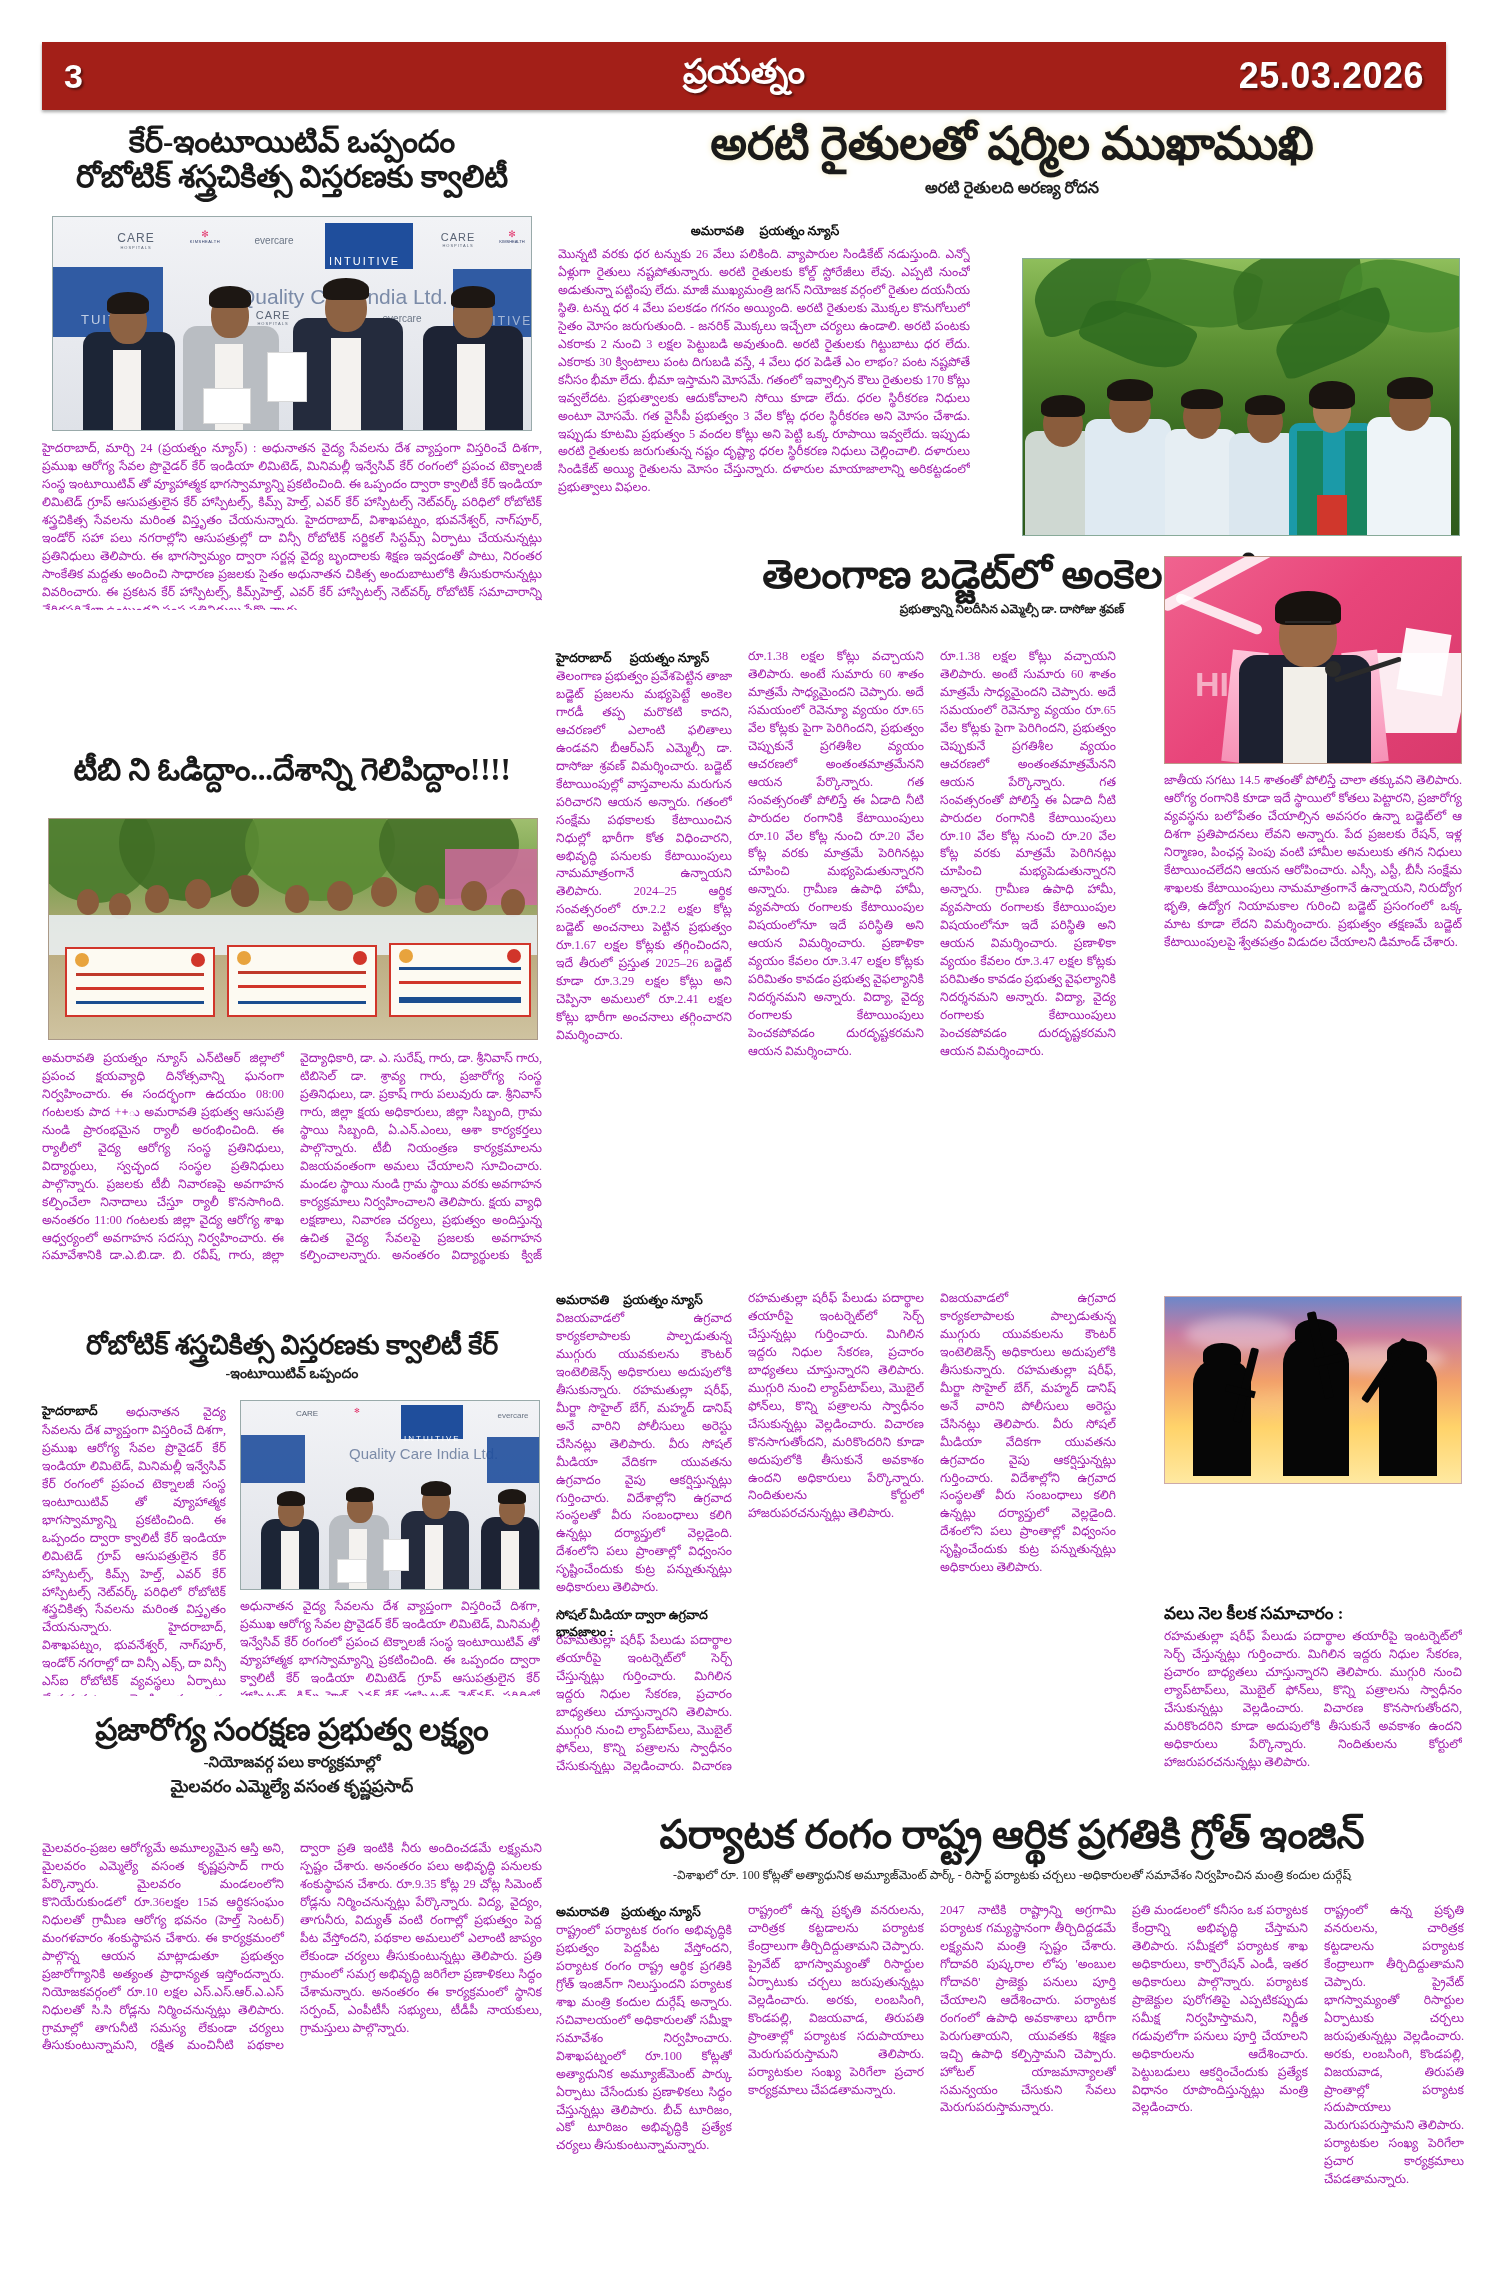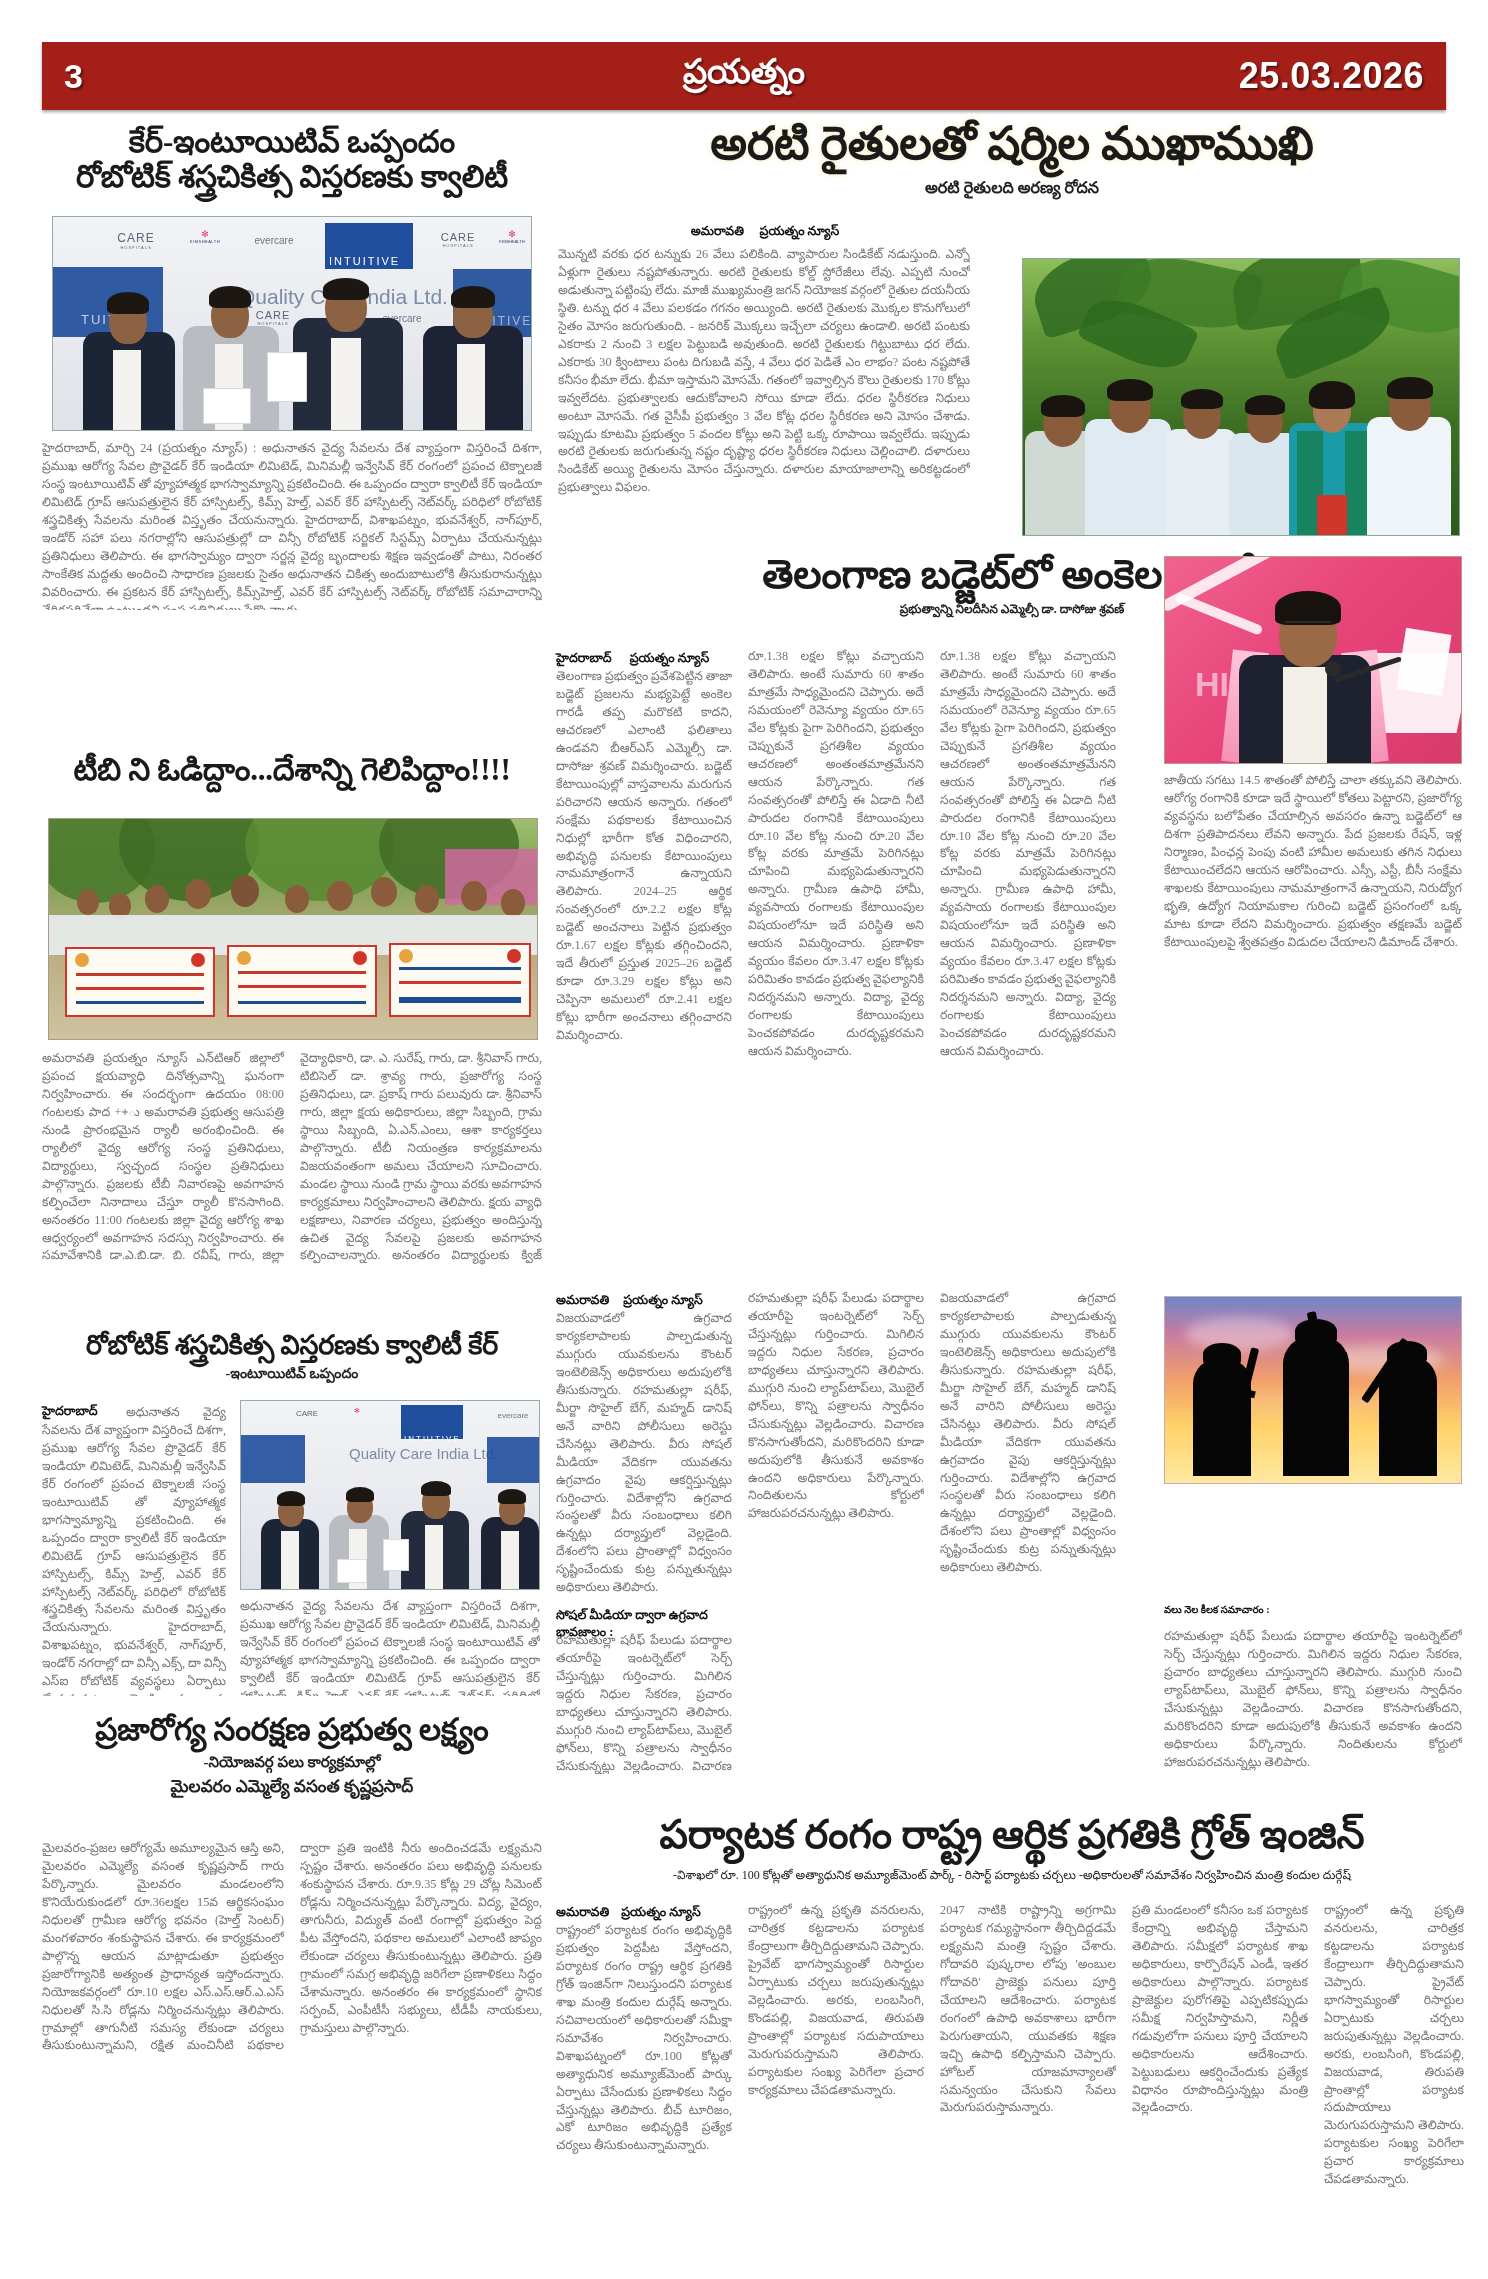--- a/index.html
+++ b/index.html
@@ -42,21 +42,21 @@
   .hl-xl { font-size:46px; }
   .hl-lg { font-size:40px; }
   .hl-md { font-size:31px; }
   .hl-sm { font-size:27px; }
   .sub {
     text-align:center; font-size:15px; font-weight:bold; color:#222;
     margin-top:4px; line-height:1.25;
   }
   .sub-thin { font-weight:normal; }
   .body-text {
-    font-size:12.3px; line-height:1.46; text-align:justify; color:#737373;
+    font-size:12.3px; line-height:1.46; text-align:justify; color:#a21caf;
     hyphens:auto; word-spacing:-0.3px;font-family:Liberation Serif, serif;
   }
   .byline { font-weight:bold; font-size:12.5px; }
 
   .photo { position:absolute; background:#ccc; overflow:hidden; }
 
   
   .p-mou { background:#e8eaef; }
   .p-mou .backdrop { position:absolute; inset:0; background:linear-gradient(180deg,#f2f3f6 0%,#e7e9ee 60%,#dfe2e8 100%); }
   .p-mou .bluepanel { position:absolute; background:#1f4e9c; }
@@ -342,21 +342,21 @@
 
     <div class="sil" style="left:118px; width:66px; height:140px; border-radius:28px 28px 0 0;"></div>
     <div class="helm" style="left:130px; bottom:140px; width:42px; height:24px;"></div>
     <div class="gun" style="left:160px; bottom:84px; width:9px; height:88px; transform:rotate(-12deg); border-radius:2px;"></div>
     <div class="gun" style="left:150px; bottom:116px; width:34px; height:8px; transform:rotate(-12deg);"></div>
 
     <div class="sil" style="left:214px; width:58px; height:120px; border-radius:26px 26px 0 0;"></div>
     <div class="helm" style="left:222px; bottom:120px; width:40px; height:22px;"></div>
     <div class="gun" style="left:196px; bottom:84px; width:8px; height:74px; transform:rotate(34deg); border-radius:2px;"></div>
   </div>
-  <div class="abs bold" style="left:1164px; top:1604px; width:298px; font-size:10px;">వలు నెల కీలక సమాచారం :</div>
+  <div class="abs bold" style="left:1164px; top:1604px; width:298px; font-size:17px;">వలు నెల కీలక సమాచారం :</div>
   <div class="abs body-text" style="left:1164px; top:1628px; width:298px; height:150px; overflow:hidden;">రహమతుల్లా షరీఫ్ పేలుడు పదార్థాల తయారీపై ఇంటర్నెట్‌లో సెర్చ్ చేస్తున్నట్లు గుర్తించారు. మిగిలిన ఇద్దరు నిధుల సేకరణ, ప్రచారం బాధ్యతలు చూస్తున్నారని తెలిపారు. ముగ్గురి నుంచి ల్యాప్‌టాప్‌లు, మొబైల్ ఫోన్‌లు, కొన్ని పత్రాలను స్వాధీనం చేసుకున్నట్లు వెల్లడించారు. విచారణ కొనసాగుతోందని, మరికొందరిని కూడా అదుపులోకి తీసుకునే అవకాశం ఉందని అధికారులు పేర్కొన్నారు. నిందితులను కోర్టులో హాజరుపరచనున్నట్లు తెలిపారు.</div>
 
   <div class="abs" style="left:42px; top:1330px; width:500px;">
     <div class="hl hl-sm">రోబోటిక్ శస్త్రచికిత్స విస్తరణకు క్వాలిటీ కేర్</div>
     <div class="sub" style="font-size:14px;">-ఇంటూయిటివ్ ఒప్పందం</div>
   </div>
 
   <div class="abs byline" style="left:42px; top:1404px;">హైదరాబాద్</div>
   <div class="abs body-text" style="left:42px; top:1404px; width:184px; height:292px; overflow:hidden; text-indent:84px;">అధునాతన వైద్య సేవలను దేశ వ్యాప్తంగా విస్తరించే దిశగా, ప్రముఖ ఆరోగ్య సేవల ప్రొవైడర్ కేర్ ఇండియా లిమిటెడ్, మినిమల్లీ ఇన్వేసివ్ కేర్ రంగంలో ప్రపంచ టెక్నాలజీ సంస్థ ఇంటూయిటివ్ తో వ్యూహాత్మక భాగస్వామ్యాన్ని ప్రకటించింది. ఈ ఒప్పందం ద్వారా క్వాలిటీ కేర్ ఇండియా లిమిటెడ్ గ్రూప్ ఆసుపత్రులైన కేర్ హాస్పిటల్స్, కిమ్స్ హెల్త్, ఎవర్ కేర్ హాస్పిటల్స్ నెట్‌వర్క్ పరిధిలో రోబోటిక్ శస్త్రచికిత్స సేవలను మరింత విస్తృతం చేయనున్నారు. హైదరాబాద్, విశాఖపట్నం, భువనేశ్వర్, నాగ్‌పూర్, ఇండోర్ నగరాల్లో దా విన్సీ ఎక్స్, దా విన్సీ ఎస్ఐ రోబోటిక్ వ్యవస్థలు ఏర్పాటు చేయనున్నట్లు వెల్లడించారు. ఈ భాగస్వామ్యం ద్వారా సర్జన్ల వైద్య బృందాలకు శిక్షణ ఇవ్వడంతో పాటు, నిరంతర సాంకేతిక మద్దతు అందించి ఎక్కువ మంది రోగులకు ప్రయోజనం చేకూరనుందని తెలిపారు. ఈ ఒప్పందం ద్వారా కేర్ హాస్పిటల్స్, కిమ్స్‌హెల్త్, ఎవర్ కేర్ హాస్పిటల్స్ నెట్‌వర్క్ రోబోటిక్ సేవలను దశలవారీగా విస్తరించనున్నారని తెలిపారు.</div>
 

